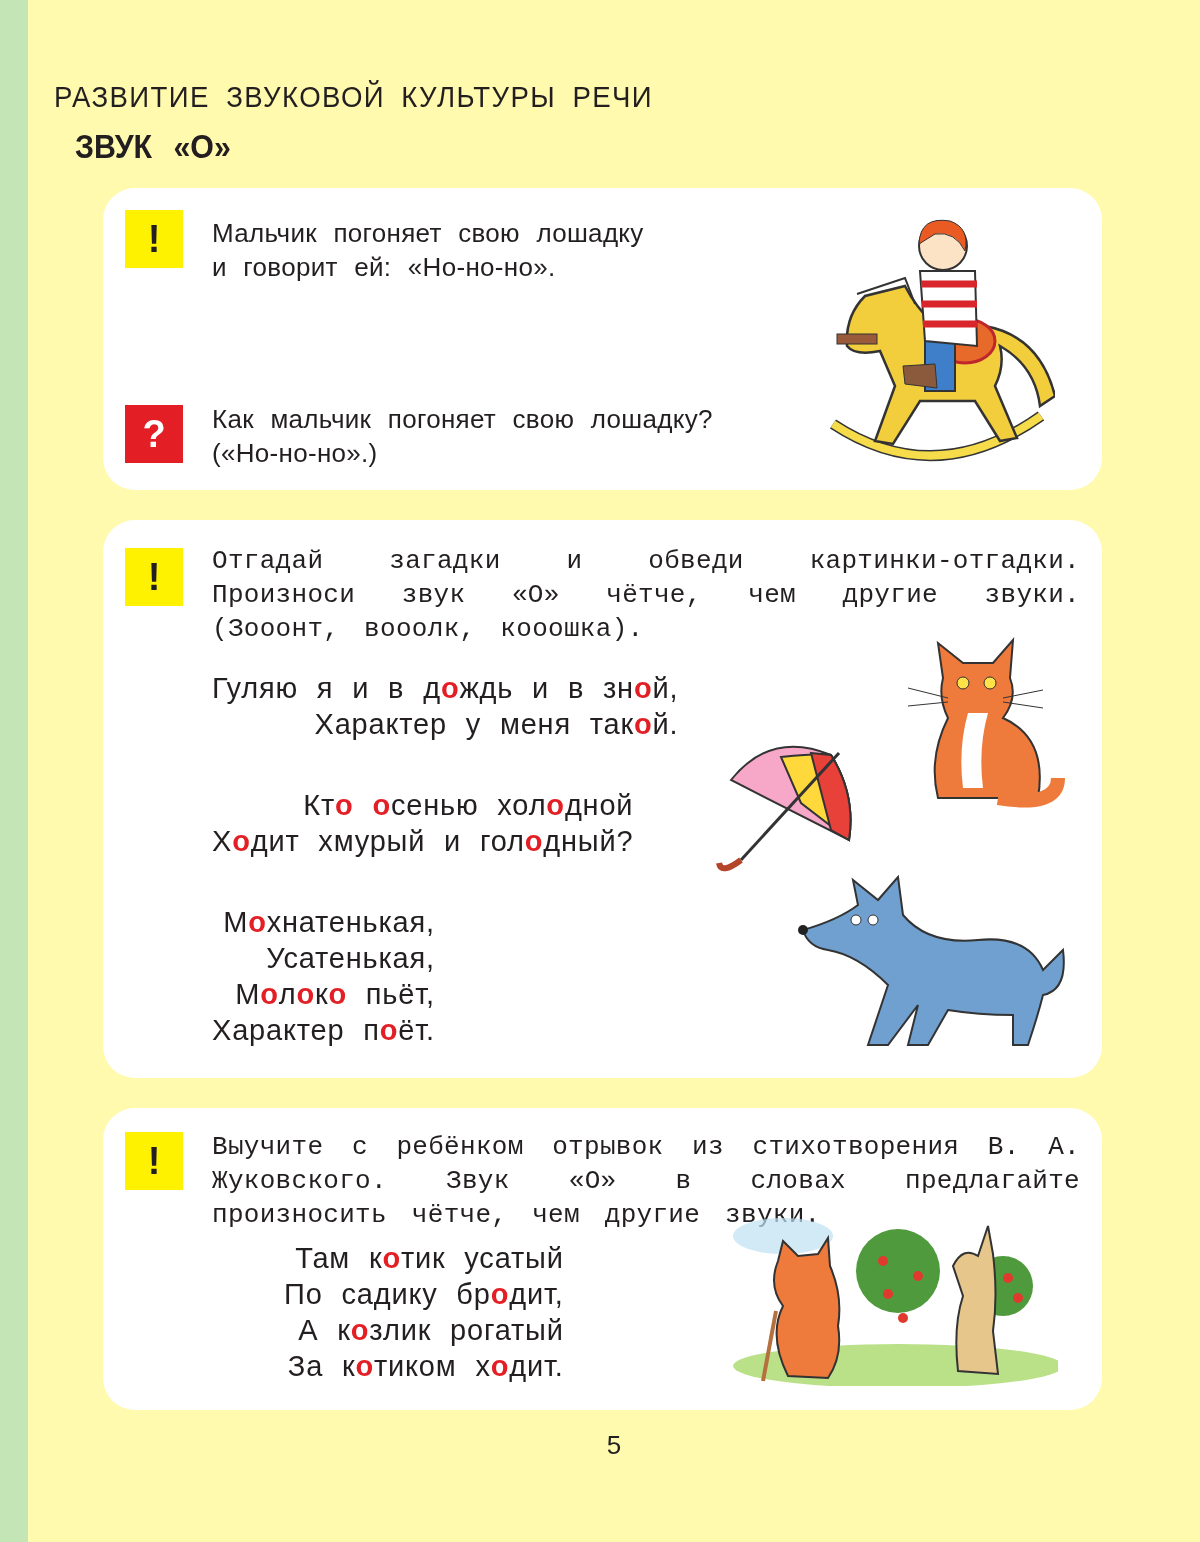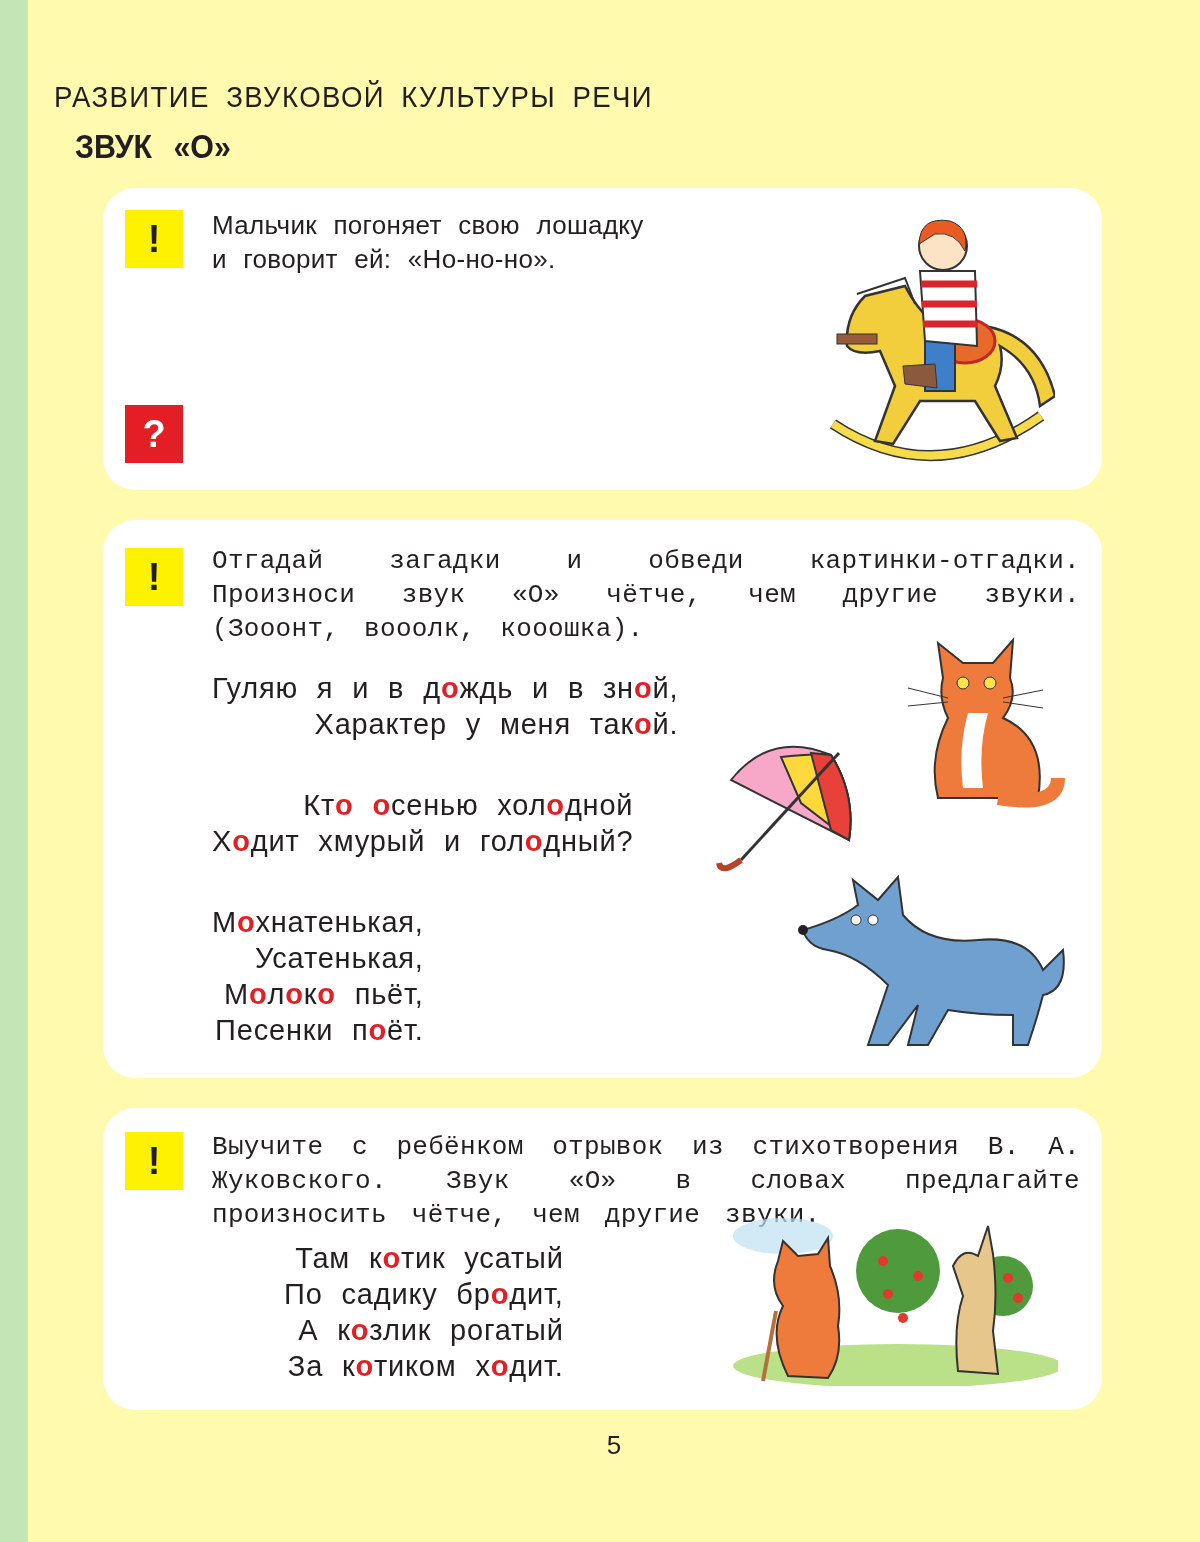--- a/index.html
+++ b/index.html
@@ -43,25 +43,29 @@
 <div class="green-strip"></div>
 <div class="page-bg"></div>
 
 <div class="header">
   <div class="subtitle">РАЗВИТИЕ ЗВУКОВОЙ КУЛЬТУРЫ РЕЧИ</div>
   <div class="title">ЗВУК «О»</div>
 </div>
 
 <div class="card c1">
   <div class="badge ex" style="top:22px">!</div>
-  <div class="txt" style="top:20px">
+  <div class="txt" style="top:28px">
     <div>Мальчик погоняет свою лошадку</div>
     <div>и говорит ей: «Но-но-но».</div>
   </div>
   <div class="badge q" style="top:217px">?</div>
+  <div class="txt" style="top:214px">
+    <div>Как мальчик погоняет свою лошадку?</div>
+    <div>(«Но-но-но».)</div>
+  </div>
   <svg class="pic" style="left:722px;top:28px" width="230" height="256" viewBox="0 0 230 256">
     <path d="M8 208 Q110 275 216 200" stroke="#333" stroke-width="11" fill="none"></path>
     <path d="M8 208 Q110 275 216 200" stroke="#f6dc4a" stroke-width="8" fill="none"></path>
     <path d="M40 80 Q20 100 22 130 Q30 140 55 135 L70 170 L50 225 L68 228 L95 185 L150 185 L175 225 L192 222 L170 170 Q180 150 175 130 Q210 150 215 190 L230 180 Q215 120 160 110 L110 110 Q90 90 80 70 Z" fill="#f2cd3c" stroke="#333" stroke-width="2.5"></path>
     <path d="M32 78 L80 62 L90 88" fill="none" stroke="#333" stroke-width="2"></path>
     <rect x="12" y="118" width="40" height="10" fill="#9a5b3b" stroke="#333"></rect>
     <ellipse cx="140" cy="125" rx="30" ry="22" fill="#e86a2a" stroke="#c0272d" stroke-width="3"></ellipse>
     <rect x="100" y="120" width="30" height="55" fill="#3f7fc9" stroke="#333" stroke-width="2"></rect>
     <path d="M78 150 L110 148 L112 172 L80 168 Z" fill="#8b5a3c" stroke="#333"></path>
     <path d="M95 55 L150 55 L152 130 L100 125 Z" fill="#fff" stroke="#333" stroke-width="2"></path>
@@ -84,21 +88,21 @@
     <div><span>Характер у меня так</span><span class="o">о</span><span>й.</span></div>
   </div>
   <div class="poem" style="left:109px;top:267px">
     <div><span>Кт</span><span class="o">о</span><span> </span><span class="o">о</span><span>сенью хол</span><span class="o">о</span><span>дной</span></div>
     <div><span>Х</span><span class="o">о</span><span>дит хмурый и гол</span><span class="o">о</span><span>дный?</span></div>
   </div>
   <div class="poem" style="left:109px;top:384px">
     <div><span>М</span><span class="o">о</span><span>хнатенькая,</span></div>
     <div><span>Усатенькая,</span></div>
     <div><span>М</span><span class="o">о</span><span>л</span><span class="o">о</span><span>к</span><span class="o">о</span><span> пьёт,</span></div>
-    <div><span>Песенки п</span><span class="o">о</span><span>ёт.</span></div>
+    <div><span>Характер п</span><span class="o">о</span><span>ёт.</span></div>
   </div>
 
   <svg class="pic" style="left:608px;top:215px" width="150" height="145" viewBox="0 0 150 145">
     <path d="M20 45 Q60 -5 120 20 Q145 60 138 105 Z" fill="#f7a8c8" stroke="#333" stroke-width="2"></path>
     <path d="M70 22 Q110 18 120 20 Q145 60 138 105 L90 68 Z" fill="#ffd93b" stroke="#333" stroke-width="2"></path>
     <path d="M100 18 L120 20 Q145 60 138 105 L120 95 Z" fill="#e8413a" stroke="#333" stroke-width="2"></path>
     <line x1="128" y1="18" x2="30" y2="125" stroke="#333" stroke-width="3"></line>
     <path d="M30 125 Q10 140 8 128" stroke="#b5452a" stroke-width="6" fill="none"></path>
   </svg>
   <svg class="pic" style="left:805px;top:108px" width="160" height="200" viewBox="0 0 160 200">

